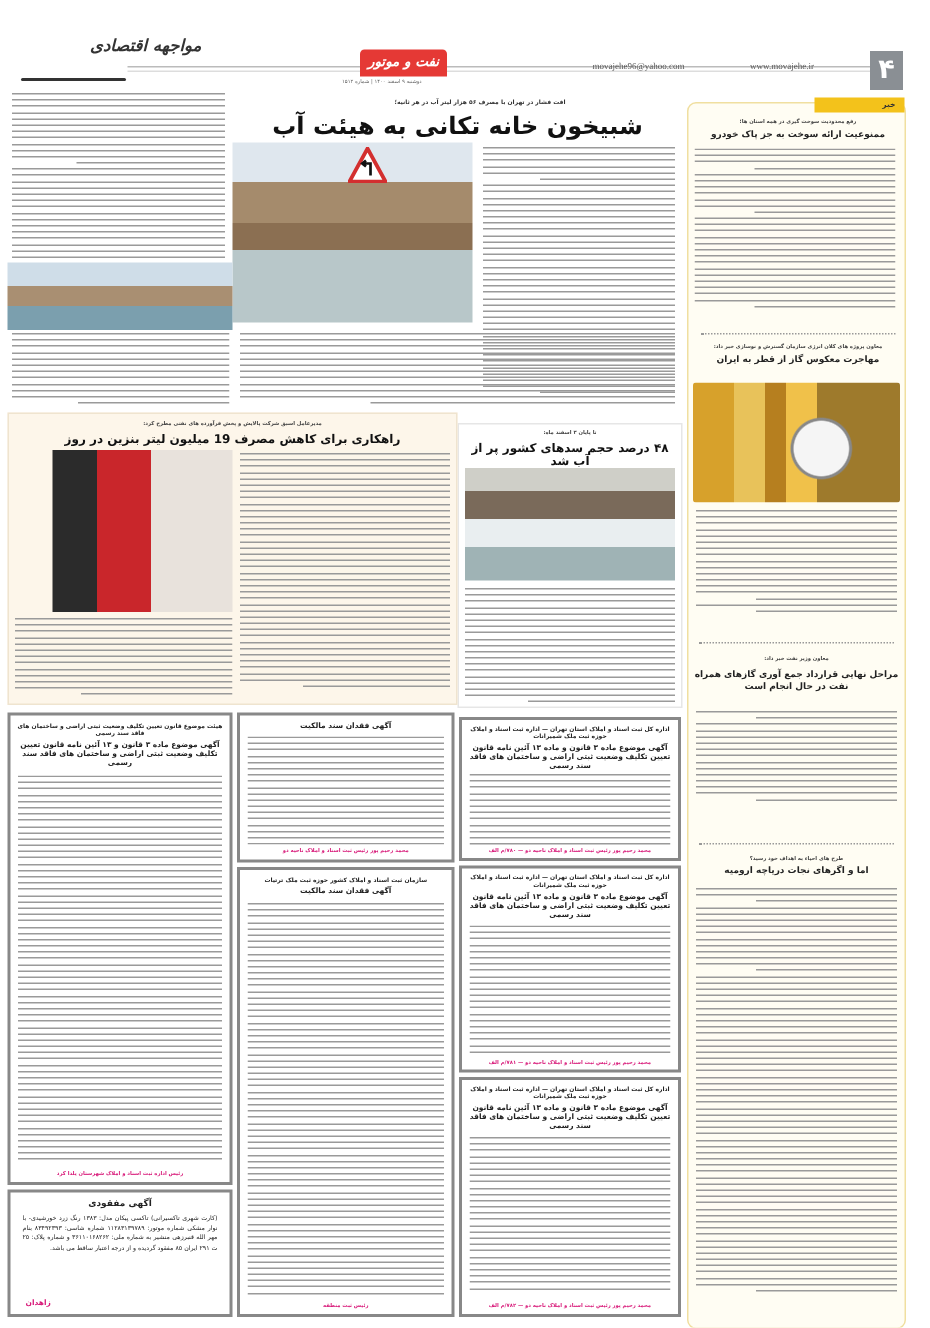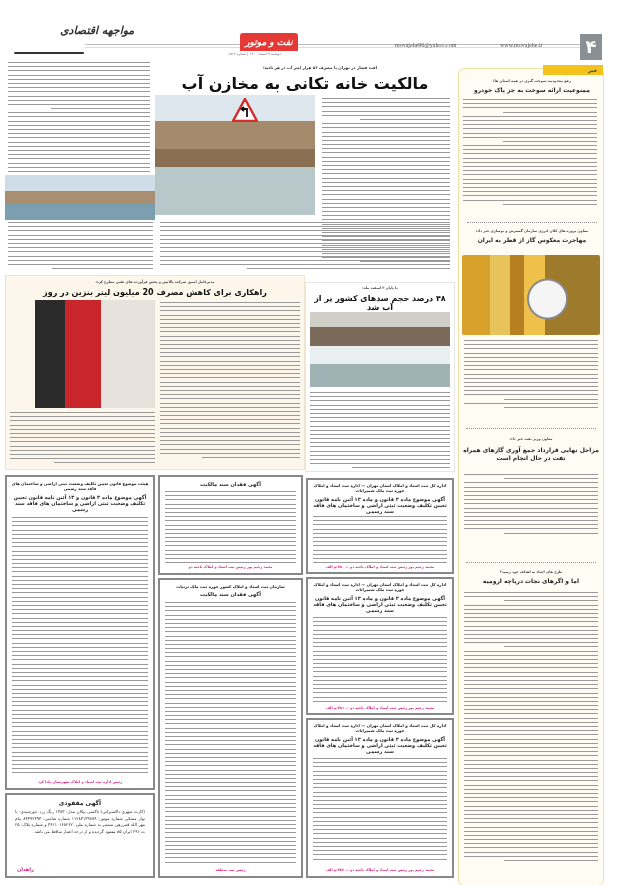--- a/index.html
+++ b/index.html
@@ -218,21 +218,21 @@
     <div class="ln"></div>
     <div class="ln"></div>
     <div class="ln"></div>
     <div class="ln"></div>
     <div class="ln"></div>
     <div class="ln"></div>
     <div class="ln s"></div>
 </div>
 
 <div class="main-sup">افت فشار در تهران با مصرف ۵۶ هزار لیتر آب در هر ثانیه؛</div>
-<div class="main-head">مالکیت خانه تکانی به مخازن آب</div>
+<div class="main-head">شبیخون خانه تکانی به هیئت آب</div>
 <div class="txt" style="left:322px;top:98px;width:128px;height:175px">
   <div class="ln"></div>
     <div class="ln"></div>
     <div class="ln"></div>
     <div class="ln"></div>
     <div class="ln"></div>
     <div class="ln s"></div>
     <div class="ln"></div>
     <div class="ln"></div>
     <div class="ln"></div>
@@ -353,21 +353,21 @@
     <div class="ln"></div>
     <div class="ln"></div>
     <div class="ln"></div>
     <div class="ln"></div>
     <div class="ln"></div>
     <div class="ln s"></div>
 </div>
 
 <div class="band-l"></div>
 <div class="sub-sup" style="left:10px;top:280px;width:290px">مدیرعامل اسبق شرکت پالایش و پخش فرآورده های نفتی مطرح کرد:</div>
-<div class="sub-head" style="left:10px;top:288px;width:290px">راهکاری برای کاهش مصرف 20 میلیون لیتر بنزین در روز</div>
+<div class="sub-head" style="left:10px;top:288px;width:290px">راهکاری برای کاهش مصرف 19 میلیون لیتر بنزین در روز</div>
 <div class="fuel-img"></div>
 <div class="txt" style="left:160px;top:302px;width:140px;height:165px">
   <div class="ln"></div>
     <div class="ln"></div>
     <div class="ln"></div>
     <div class="ln"></div>
     <div class="ln"></div>
     <div class="ln"></div>
     <div class="ln"></div>
     <div class="ln"></div>

